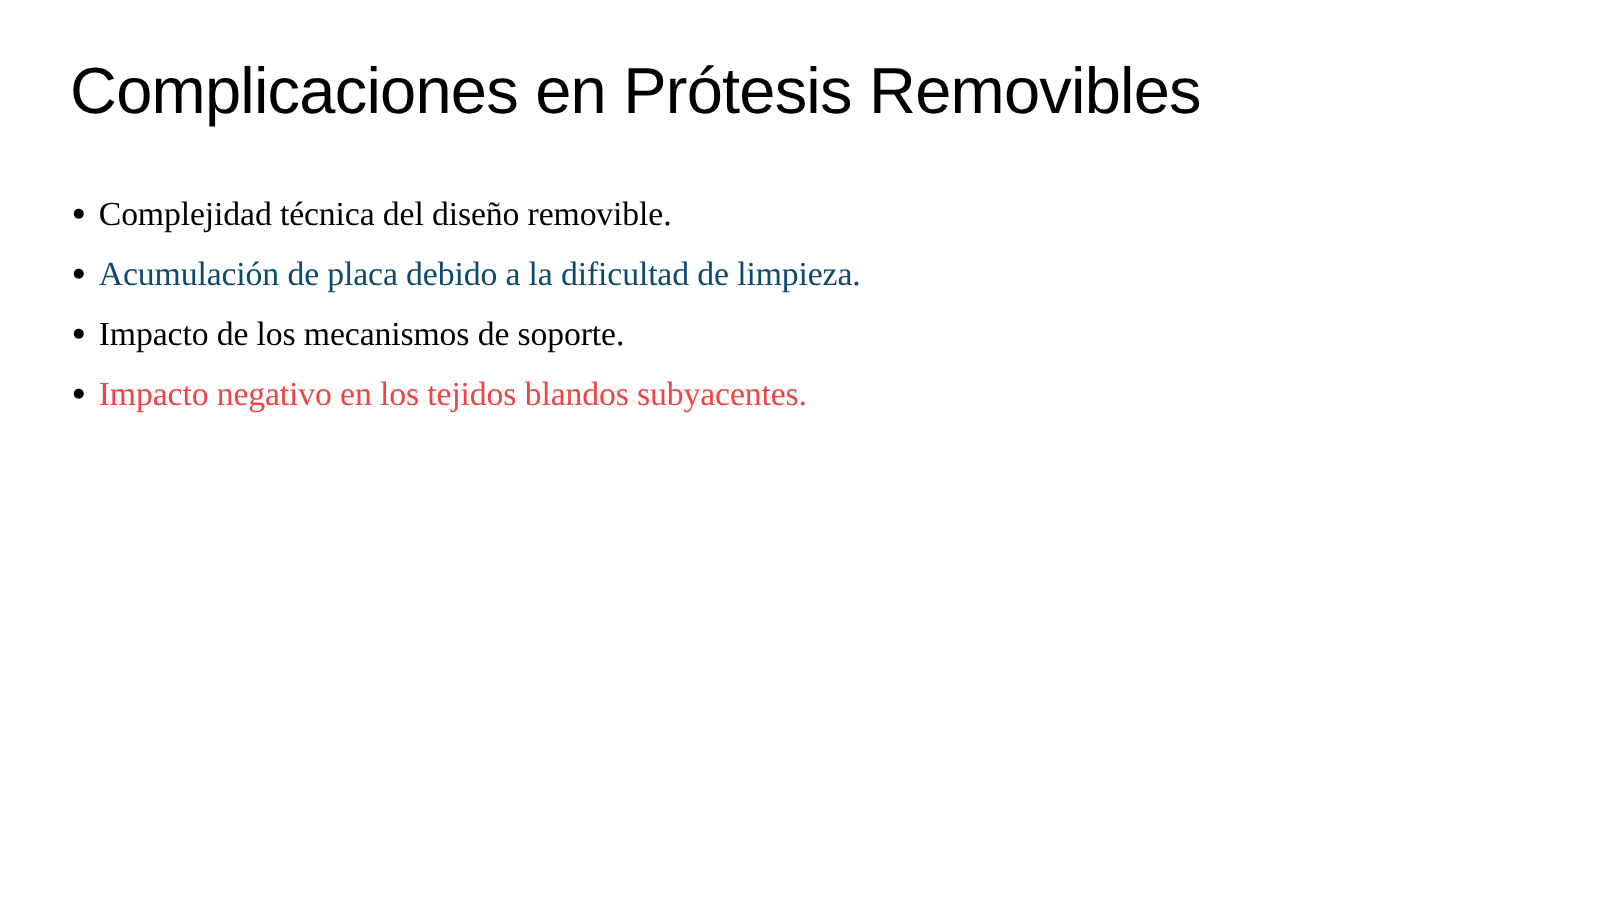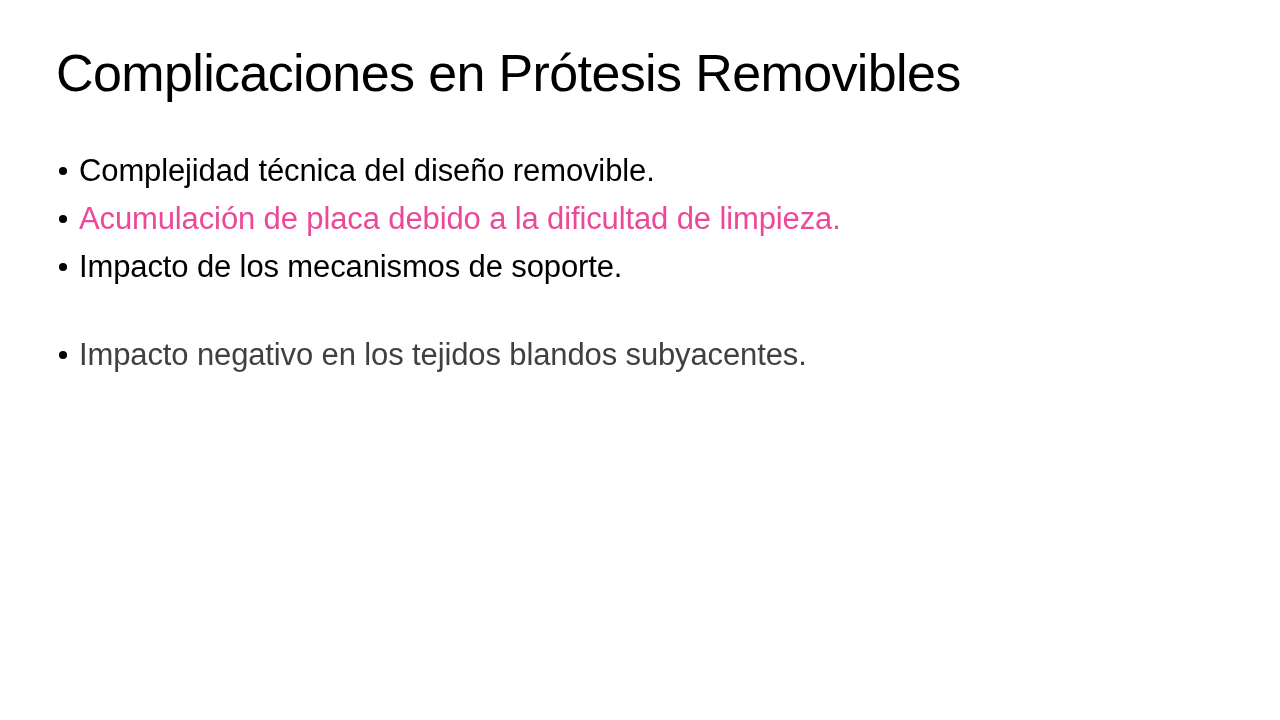--- a/index.html
+++ b/index.html
@@ -48,22 +48,22 @@
     margin: 0;
     padding: 0;
     list-style: none;
   }
 
   .body-item {
     position: relative;
     display: block;
     height: 48px;
     padding-left: 21px;
-    font-family: Liberation Sans, sans-serif;
-    font-size: 31px;
+    font-family: Liberation Serif, serif;
+    font-size: 27px;
     font-weight: 400;
     line-height: 48px;
     letter-spacing: -0.004em;
     color: #000000;
     white-space: nowrap;
   }
 
   .bullet-dot {
     position: absolute;
     left: 1px;
@@ -86,30 +86,30 @@
 
   <h1 class="slide-title" style="color: rgb(0, 0, 0);">Complicaciones en Prótesis Removibles</h1>
 
   <ul class="body-list">
 
     <li class="body-item" style="color: rgb(0, 0, 0);">
       <span class="bullet-dot" style="background: rgb(0, 0, 0);"></span>
       <span class="item-text">Complejidad técnica del diseño removible.</span>
     </li>
 
-    <li class="body-item" style="color: #ec4899;">
+    <li class="body-item" style="color: #0c4a6e;">
       <span class="bullet-dot" style="background: rgb(0, 0, 0);"></span>
       <span class="item-text">Acumulación de placa debido a la dificultad de limpieza.</span>
     </li>
 
     <li class="body-item" style="color: rgb(0, 0, 0);">
       <span class="bullet-dot" style="background: rgb(0, 0, 0);"></span>
       <span class="item-text">Impacto de los mecanismos de soporte.</span>
     </li>
 
-    <li class="body-item" style="color: #404040; margin-top: 40px;">
+    <li class="body-item" style="color: #ef4444;">
       <span class="bullet-dot" style="background: rgb(0, 0, 0);"></span>
       <span class="item-text">Impacto negativo en los tejidos blandos subyacentes.</span>
     </li>
 
   </ul>
 
 </div>
 
 </body></html>

